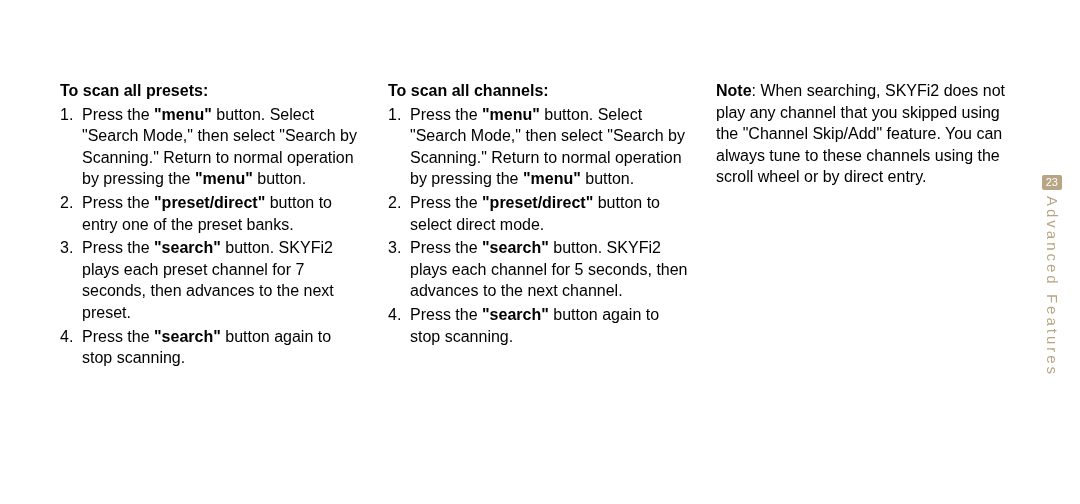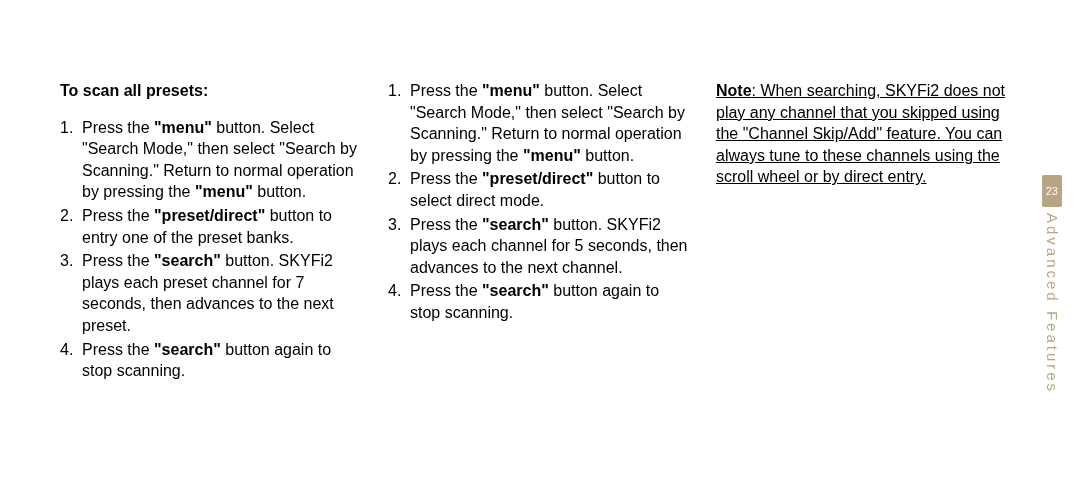--- a/index.html
+++ b/index.html
@@ -18,25 +18,24 @@
     display: flex;
     gap: 28px;
   }
   .col {
     flex: 1;
     max-width: 300px;
   }
   .col-note {
     flex: 1;
     max-width: 300px;
-    text-decoration: underline;
   }
   .heading {
     font-weight: bold;
-    margin-bottom: 15px;
+    margin-bottom: 2px;
   }
   ol {
     list-style: none;
     counter-reset: item;
   }
   ol li {
     counter-increment: item;
     position: relative;
     padding-left: 22px;
     margin-bottom: 2px;
@@ -51,21 +50,21 @@
   .sidebar {
     position: absolute;
     right: 18px;
     top: 175px;
     display: flex;
     flex-direction: column;
     align-items: center;
   }
   .page-badge {
     width: 20px;
-    height: 32px;
+    height: 15px;
     background: #b8a584;
     color: #fff;
     font-size: 11px;
     display: flex;
     align-items: center;
     justify-content: center;
     margin-bottom: 6px;
     border-radius: 2px;
   }
   .side-label {
@@ -85,20 +84,21 @@
     <div class="heading">To scan all presets:</div>
     <ol>
       <li><span>Press the </span><span class="b">"menu"</span><span> button. Select "Search Mode," then select "Search by Scanning." Return to normal operation by pressing the </span><span class="b">"menu"</span><span> button.</span></li>
       <li><span>Press the </span><span class="b">"preset/direct"</span><span> button to entry one of the preset banks.</span></li>
       <li><span>Press the </span><span class="b">"search"</span><span> button. SKYFi2 plays each preset channel for 7 seconds, then advances to the next preset.</span></li>
       <li><span>Press the </span><span class="b">"search"</span><span> button again to stop scanning.</span></li>
     </ol>
   </div>
 
   <div class="col">
+    <div class="heading">To scan all channels:</div>
     <ol>
       <li><span>Press the </span><span class="b">"menu"</span><span> button. Select "Search Mode," then select "Search by Scanning." Return to normal operation by pressing the </span><span class="b">"menu"</span><span> button.</span></li>
       <li><span>Press the </span><span class="b">"preset/direct"</span><span> button to select direct mode.</span></li>
       <li><span>Press the </span><span class="b">"search"</span><span> button. SKYFi2 plays each channel for 5 seconds, then advances to the next channel.</span></li>
       <li><span>Press the </span><span class="b">"search"</span><span> button again to stop scanning.</span></li>
     </ol>
   </div>
 
   <div class="col-note">
     <div class="note-block"><span class="b">Note</span><span>: When searching, SKYFi2 does not play any channel that you skipped using the "Channel Skip/Add" feature. You can always tune to these channels using the scroll wheel or by direct entry.</span></div>

